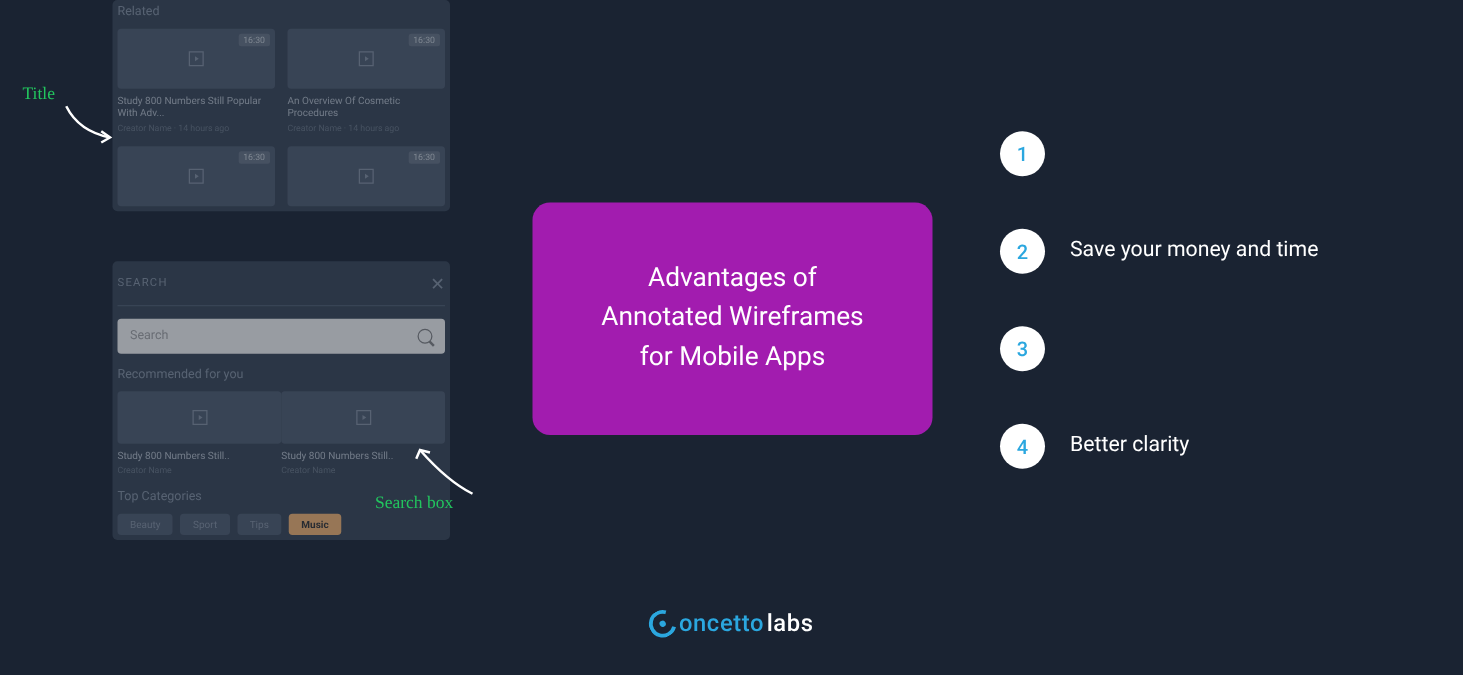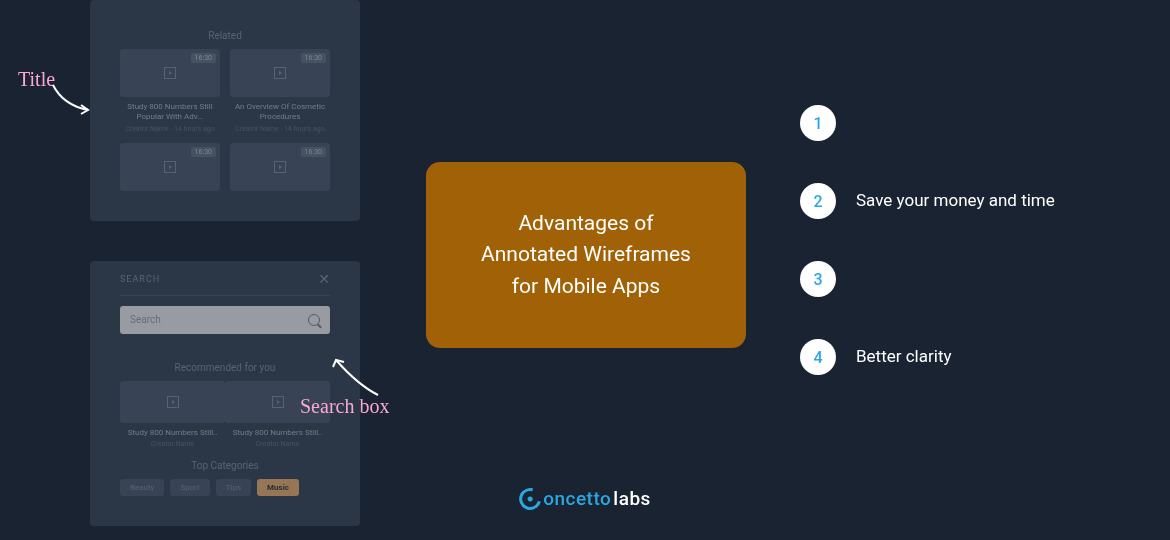--- a/index.html
+++ b/index.html
@@ -16,23 +16,22 @@
 .wireframe-area {
   position: absolute;
   left: 90px;
   top: 0;
   width: 270px;
 }
 
 .wf-panel {
   background: #3a4757;
   border-radius: 4px;
-  padding: 30px;
+  padding: 4px;
   opacity: 0.55;
-  text-align: center;
 }
 
 .wf-panel-1 { margin-top: 0; }
 .wf-panel-2 { margin-top: 40px; padding-top: 0; }
 
 .wf-label {
   color: #8a97a8;
   font-size: 10px;
   margin-bottom: 8px;
 }
@@ -178,23 +177,23 @@
 
 .wf-tag.active {
   background: #fdba74;
   color: #333;
   font-weight: bold;
 }
 
 
 .annotation {
   position: absolute;
-  color: #f9a8d4;
+  color: #22c55e;
   font-family: "Comic Sans MS", cursive;
-  font-size: 20px;
+  font-size: 14px;
 }
 
 .anno-title { left: 18px; top: 68px; }
 .anno-search { left: 300px; top: 395px; }
 
 .arrow-svg {
   position: absolute;
   stroke: #fff;
   fill: none;
   stroke-width: 2;
@@ -203,21 +202,21 @@
 .arrow-1 { left: 48px; top: 80px; width: 50px; height: 40px; }
 .arrow-2 { left: 328px; top: 355px; width: 60px; height: 45px; }
 
 
 .center-card {
   position: absolute;
   left: 426px;
   top: 162px;
   width: 320px;
   height: 186px;
-  background: #a16207;
+  background: #a21caf;
   border-radius: 14px;
   display: flex;
   align-items: center;
   justify-content: center;
   text-align: center;
   padding: 20px;
 }
 
 .center-card-text {
   color: #fff;
@@ -349,21 +348,21 @@
 
   <div class="wf-panel wf-panel-2">
     <div class="wf-search-header">
       <span class="wf-search-header-text">SEARCH</span>
       <span class="wf-close">✕</span>
     </div>
     <div class="wf-search-input">
       <span class="wf-search-text">Search</span>
       <span class="wf-search-icon"></span>
     </div>
-    <div class="wf-label" style="margin-top:28px">Recommended for you</div>
+    <div class="wf-label" style="margin-top:11px">Recommended for you</div>
     <div class="wf-grid-2">
       <div class="wf-card">
         <div class="wf-thumb wf-thumb-sm">
             <div class="wf-play"></div>
           </div>
         <div class="wf-title">Study 800 Numbers Still..</div>
         <div class="wf-meta">Creator Name</div>
       </div>
       <div class="wf-card">
         <div class="wf-thumb wf-thumb-sm">

